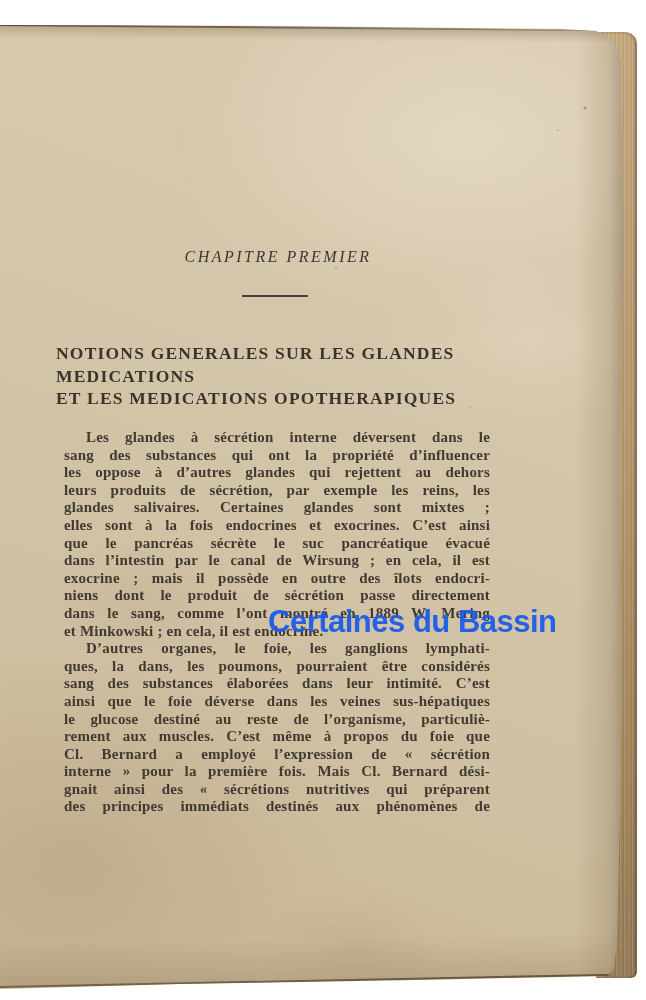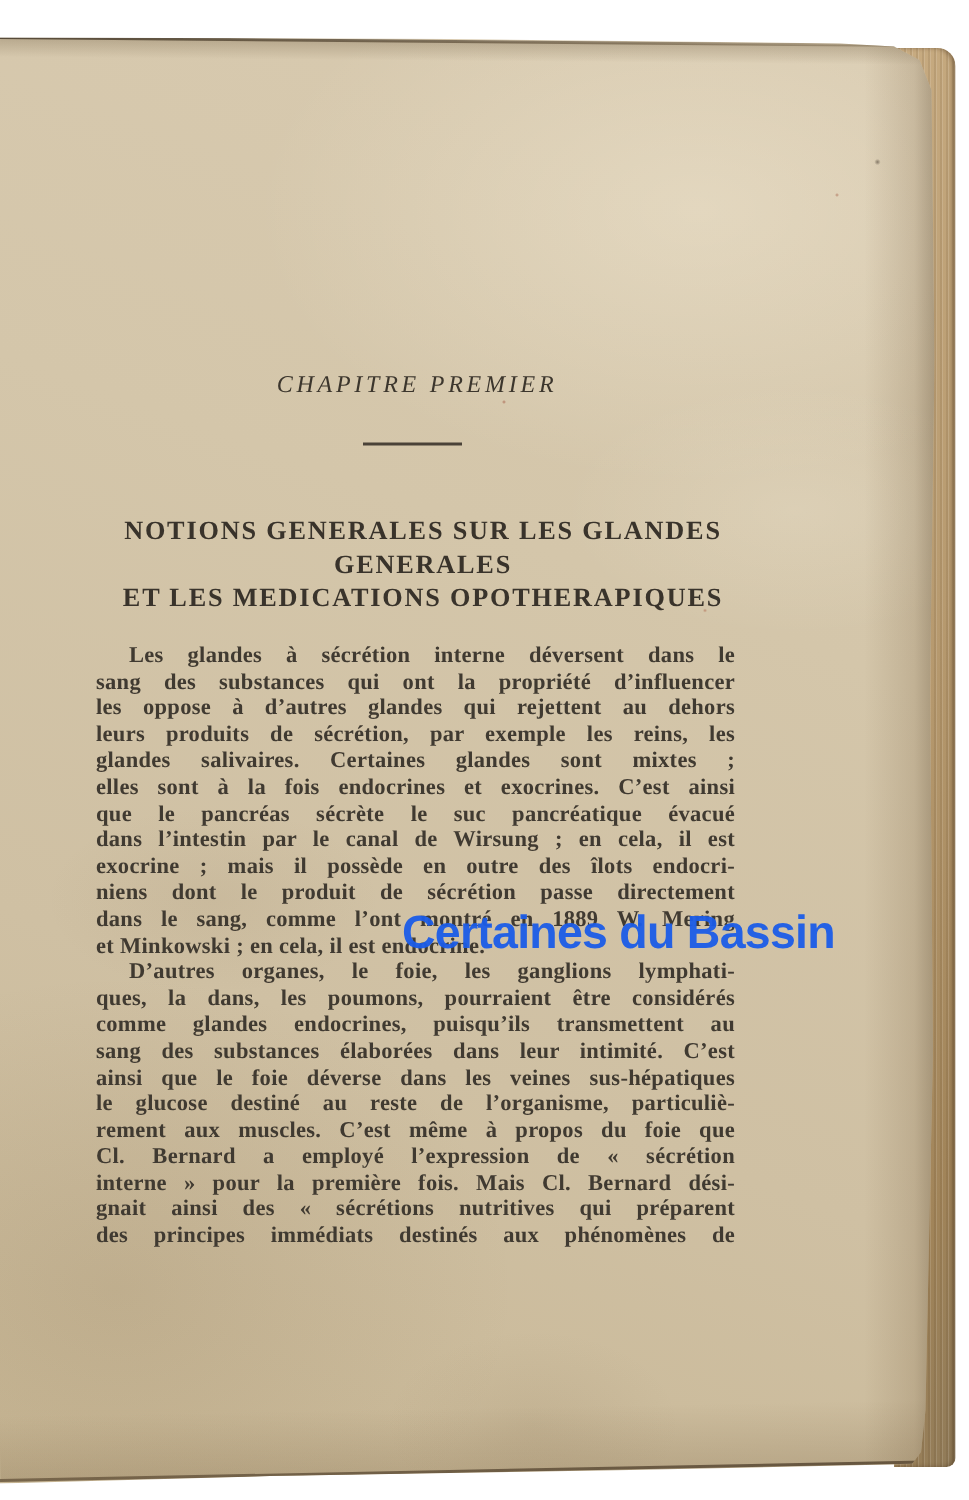--- a/index.html
+++ b/index.html
@@ -79,21 +79,21 @@
   }
   .heading-rule {
     position:absolute; top:295px; left:242px; width:66px; height:1.6px;
     background:#4a4238;
   }
   .chapter-title {
     position:absolute; top:342px; left:56px; width:452px;
     font-weight:bold; font-size:17.5px; line-height:22.6px;
     letter-spacing:1.2px; color:#39332b;
   }
-  .chapter-title div { text-align:center; }
+  .chapter-title div { text-align:left; }
 
   .body-text {
     position:absolute; top:429px; left:64px; width:426px;
     font-size:15px; line-height:17.6px; color:#403a31;
     letter-spacing:0.2px;
     font-weight:bold;
   }
   .para div { text-align:justify; text-align-last:justify; }
   .para div:first-child { padding-left:22px; }
   .para[data-short-last="true"] div:last-child { text-align-last:left; }
@@ -120,21 +120,21 @@
     <div class="bottom-edge-line"></div>
     <div class="bottom-shade"></div>
     <div class="right-edge-shade"></div>
 
     <div class="chapter-heading">CHAPITRE PREMIER</div>
 
     <div class="heading-rule"></div>
 
     <div class="chapter-title">
         <div>NOTIONS GENERALES SUR LES GLANDES</div>
-        <div>GENERALES</div>
+        <div>MEDICATIONS</div>
         <div>ET LES MEDICATIONS OPOTHERAPIQUES</div>
       </div>
 
     <div class="body-text">
       <div class="para" data-short-last="true">
           <div>Les glandes à sécrétion interne déversent dans le</div>
           <div>sang des substances qui ont la propriété d’influencer</div>
           <div>les oppose à d’autres glandes qui rejettent au dehors</div>
           <div>leurs produits de sécrétion, par exemple les reins, les</div>
           <div>glandes salivaires. Certaines glandes sont mixtes ;</div>
@@ -142,21 +142,20 @@
           <div>que le pancréas sécrète le suc pancréatique évacué</div>
           <div>dans l’intestin par le canal de Wirsung ; en cela, il est</div>
           <div>exocrine ; mais il possède en outre des îlots endocri-</div>
           <div>niens dont le produit de sécrétion passe directement</div>
           <div>dans le sang, comme l’ont montré en 1889 W. Mering</div>
           <div>et Minkowski ; en cela, il est endocrine.</div>
         </div>
       <div class="para">
           <div>D’autres organes, le foie, les ganglions lymphati-</div>
           <div>ques, la dans, les poumons, pourraient être considérés</div>
-          <div>comme glandes endocrines, puisqu’ils transmettent au</div>
           <div>sang des substances élaborées dans leur intimité. C’est</div>
           <div>ainsi que le foie déverse dans les veines sus-hépatiques</div>
           <div>le glucose destiné au reste de l’organisme, particuliè-</div>
           <div>rement aux muscles. C’est même à propos du foie que</div>
           <div>Cl. Bernard a employé l’expression de « sécrétion</div>
           <div>interne » pour la première fois. Mais Cl. Bernard dési-</div>
           <div>gnait ainsi des « sécrétions nutritives qui préparent</div>
           <div>des principes immédiats destinés aux phénomènes de</div>
         </div>
     </div>

